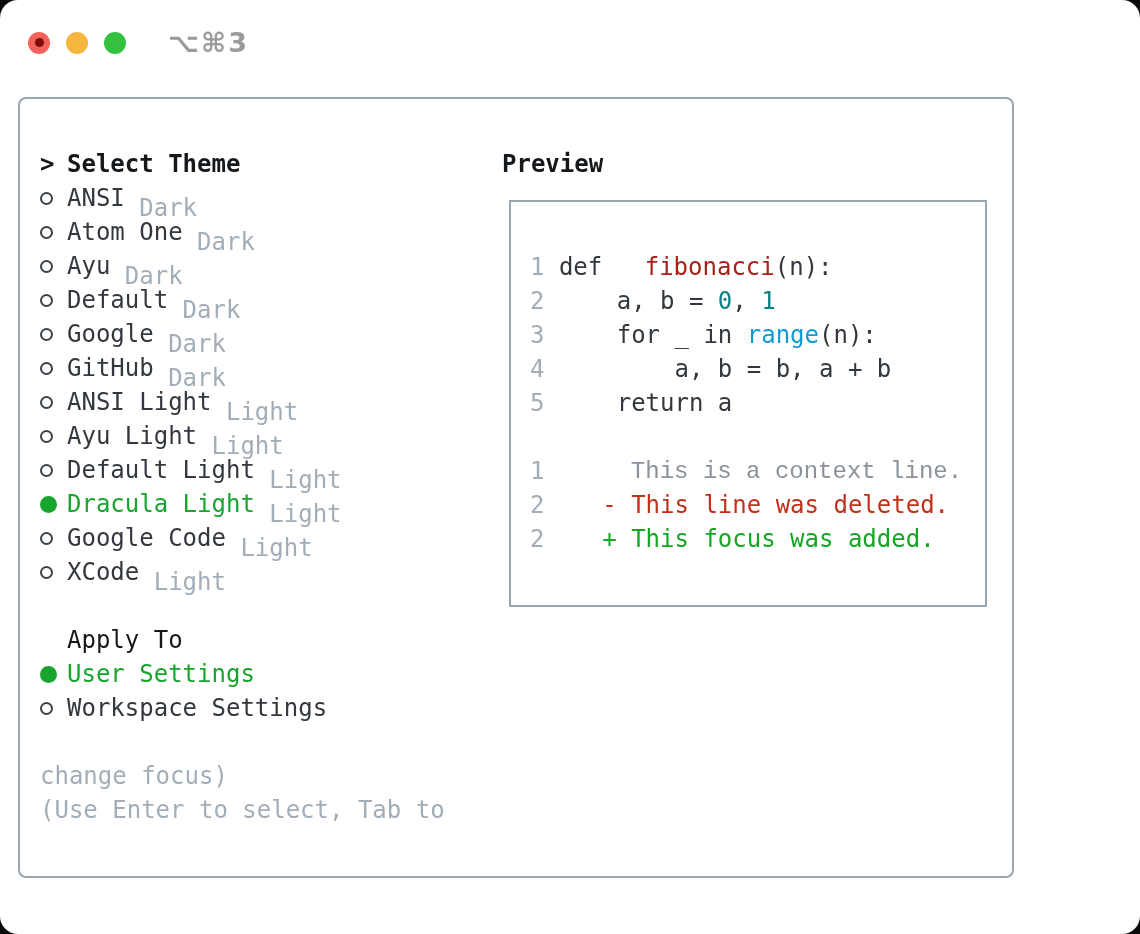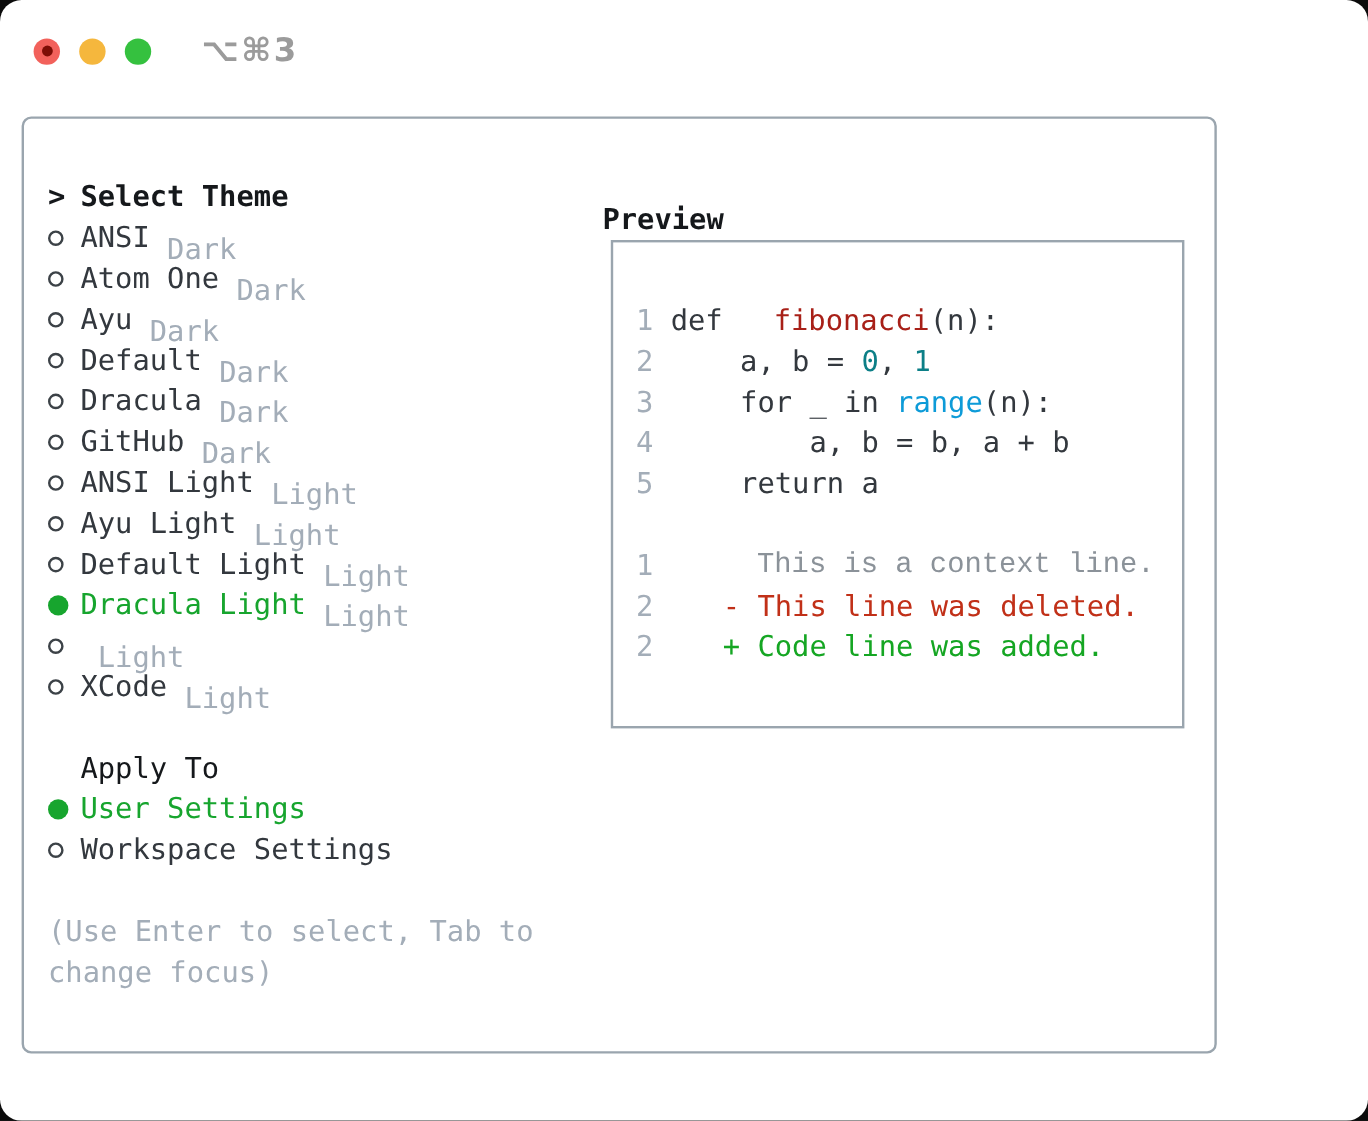--- a/index.html
+++ b/index.html
@@ -30,21 +30,21 @@
   .hdr-marker { color:var(--c-ink); font-weight:bold; }
   .hdr-label { color:var(--c-ink); font-weight:bold; }
   .t-name { color:var(--c-fg); }
   .t-name.sel { color:var(--c-green); }
   .t-tag { color:var(--c-muted);margin-top:19px; }
   .apply-label { color:var(--c-ink);text-align:right; }
   .help { color:var(--c-muted); }
   .spacer { height:34px; }
   
   .preview-label { position:absolute; left:482px; top:48px; height:34px; display:flex;
-                   align-items:center; font-size:24px; font-weight:bold; color:var(--c-ink);margin-top:19px; }
+                   align-items:center; font-size:24px; font-weight:bold; color:var(--c-ink); }
   .preview-box {
     position:absolute; left:489px; top:101px; width:478px; height:407px;
     border:2px solid var(--c-border); background:#fff; padding:48px 10px 0 19px;
   }
   .code-line { height:34px; display:flex; align-items:center; white-space:pre; font-size:24px; }
   .lineno { color:var(--c-muted); }
   .seg-fg { color:var(--c-fg); }
   .seg-func { color:var(--c-func);margin-left:28px; }
   .seg-numlit { color:var(--c-numlit); }
   .seg-call { color:var(--c-call); }
@@ -73,55 +73,55 @@
     <div class="leftcol">
       <div class="row">
         <span class="marker hdr-marker">&gt;</span><span class="hdr-label">Select Theme</span>
       </div>
 
       <div id="theme-list">
           <div class="row"><span class="marker"><span class="radio"></span></span><span class="t-name">ANSI</span><span class="t-tag"> Dark</span></div>
           <div class="row"><span class="marker"><span class="radio"></span></span><span class="t-name">Atom One</span><span class="t-tag"> Dark</span></div>
           <div class="row"><span class="marker"><span class="radio"></span></span><span class="t-name">Ayu</span><span class="t-tag"> Dark</span></div>
           <div class="row"><span class="marker"><span class="radio"></span></span><span class="t-name">Default</span><span class="t-tag"> Dark</span></div>
-          <div class="row"><span class="marker"><span class="radio"></span></span><span class="t-name">Dracula</span><span class="t-tag"> Dark</span></div>
+          <div class="row"><span class="marker"><span class="radio"></span></span><span class="t-name">Google</span><span class="t-tag"> Dark</span></div>
           <div class="row"><span class="marker"><span class="radio"></span></span><span class="t-name">GitHub</span><span class="t-tag"> Dark</span></div>
           <div class="row"><span class="marker"><span class="radio"></span></span><span class="t-name">ANSI Light</span><span class="t-tag"> Light</span></div>
           <div class="row"><span class="marker"><span class="radio"></span></span><span class="t-name">Ayu Light</span><span class="t-tag"> Light</span></div>
           <div class="row"><span class="marker"><span class="radio"></span></span><span class="t-name">Default Light</span><span class="t-tag"> Light</span></div>
           <div class="row"><span class="marker"><span class="radio sel"></span></span><span class="t-name sel">Dracula Light</span><span class="t-tag"> Light</span></div>
-          <div class="row"><span class="marker"><span class="radio"></span></span><span class="t-tag"> Light</span></div>
+          <div class="row"><span class="marker"><span class="radio"></span></span><span class="t-name">Google Code</span><span class="t-tag"> Light</span></div>
           <div class="row"><span class="marker"><span class="radio"></span></span><span class="t-name">XCode</span><span class="t-tag"> Light</span></div>
         </div>
 
       <div class="spacer"></div>
 
       <div class="row">
         <span class="marker"></span><span class="apply-label">Apply To</span>
       </div>
 
       <div id="apply-list">
           <div class="row"><span class="marker"><span class="radio sel"></span></span><span class="t-name sel">User Settings</span></div>
           <div class="row"><span class="marker"><span class="radio"></span></span><span class="t-name">Workspace Settings</span></div>
         </div>
 
       <div class="spacer"></div>
 
+      <div class="row help">change focus)</div>
       <div class="row help">(Use Enter to select, Tab to</div>
-      <div class="row help">change focus)</div>
     </div>
 
     <div class="preview-label">Preview</div>
 
     <div class="preview-box" id="preview-box">
         <div class="code-line"><span class="lineno">1</span><span class="seg-fg"> def </span><span class="seg-func">fibonacci</span><span class="seg-fg">(n):</span></div>
         <div class="code-line"><span class="lineno">2</span><span class="seg-fg">     a, b = </span><span class="seg-numlit">0</span><span class="seg-fg">, </span><span class="seg-numlit">1</span></div>
         <div class="code-line"><span class="lineno">3</span><span class="seg-fg">     for _ in </span><span class="seg-call">range</span><span class="seg-fg">(n):</span></div>
         <div class="code-line"><span class="lineno">4</span><span class="seg-fg">         a, b = b, a + b</span></div>
         <div class="code-line"><span class="lineno">5</span><span class="seg-fg">     return a</span></div>
         <div class="code-line"><span class="lineno"></span></div>
         <div class="code-line"><span class="lineno">1</span><span class="seg-ctx">      This is a context line.</span></div>
         <div class="code-line"><span class="lineno">2</span><span class="seg-del">    - This line was deleted.</span></div>
-        <div class="code-line"><span class="lineno">2</span><span class="seg-add">    + Code line was added.</span></div>
+        <div class="code-line"><span class="lineno">2</span><span class="seg-add">    + This focus was added.</span></div>
       </div>
 
   </div>
 </div>
 
 </body></html>

